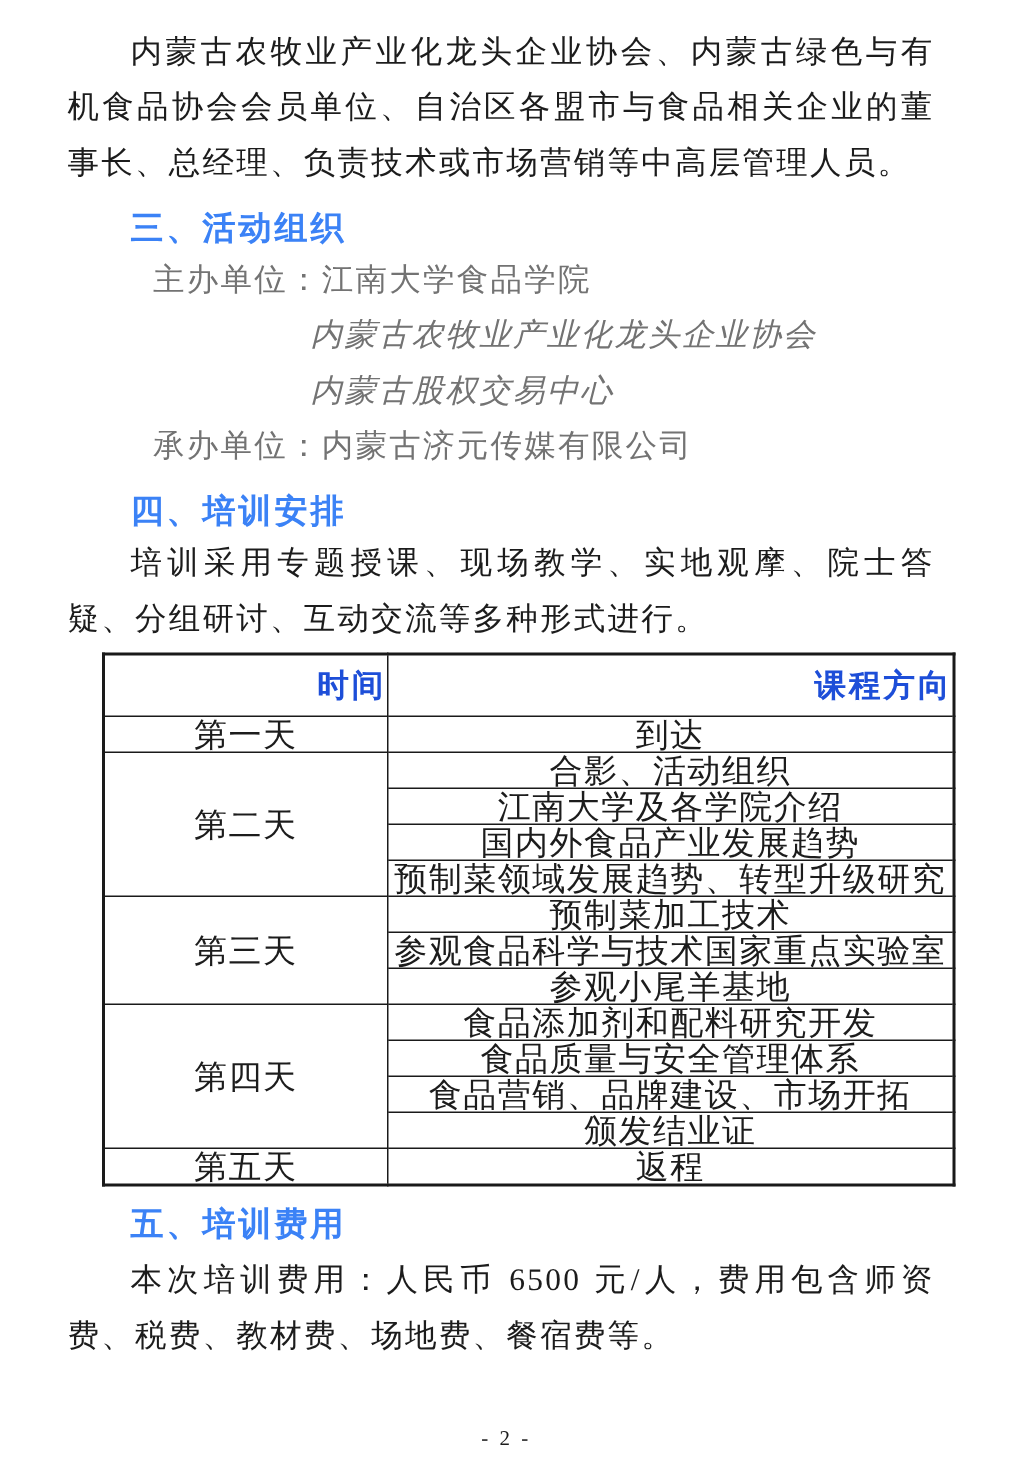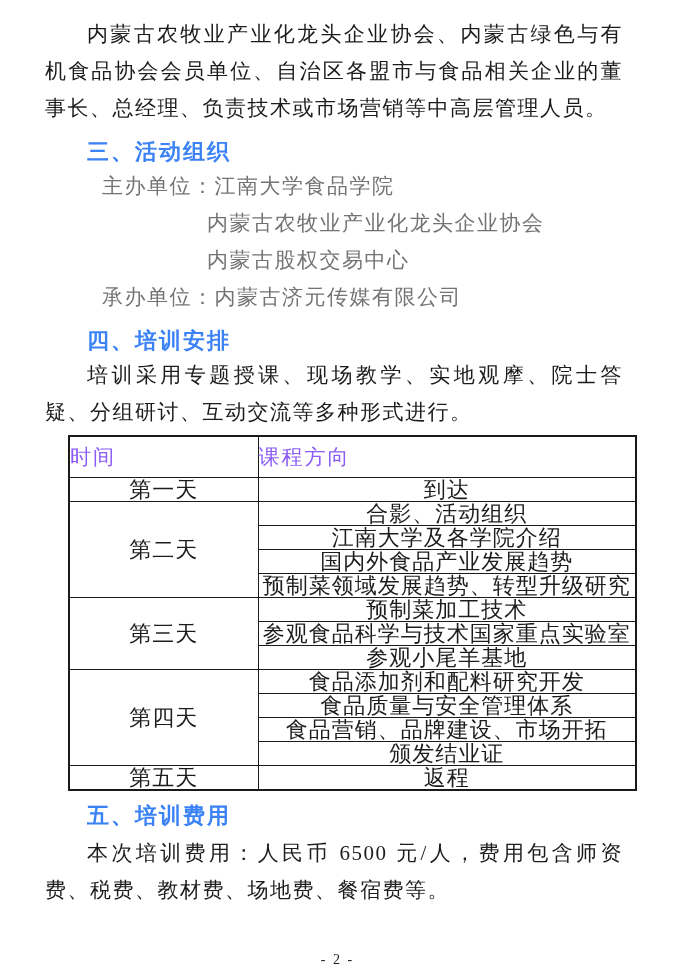--- a/index.html
+++ b/index.html
@@ -51,40 +51,41 @@
   }
   .org-line {
     font-size: 21px;
     line-height: 37px;
     letter-spacing: 1.5px;
     padding-left: 57px;
     color: #737373;
   }
   .org-line.sub {
     padding-left: 162px;
+    font-style: italic;
   }
   
   .sched-table {
     border-collapse: collapse;
     table-layout: fixed;
     width: 567px;
     margin: 4px 0 0 23px;
     border: 2px solid #1a1a1a;
   }
   .sched-table col.c-time { width: 189px; }
   .sched-table col.c-course { width: 378px; }
   .sched-table th {
     border: 1.5px solid #1a1a1a;
     height: 40px;
     font-size: 21px;
-    font-weight: normal;
-    letter-spacing: 2px;
-    text-align: left;
+    font-weight: bold;
+    letter-spacing: 2px;
+    text-align: right;
     vertical-align: middle;
-    color: #8b5cf6;
+    color: #1d4ed8;
     padding: 0;
   }
   .sched-table td {
     border: 1.5px solid #1a1a1a;
     height: 23px;
     font-size: 22px;
     line-height: 22px;
     letter-spacing: 1px;
     text-align: center;
     vertical-align: middle;

